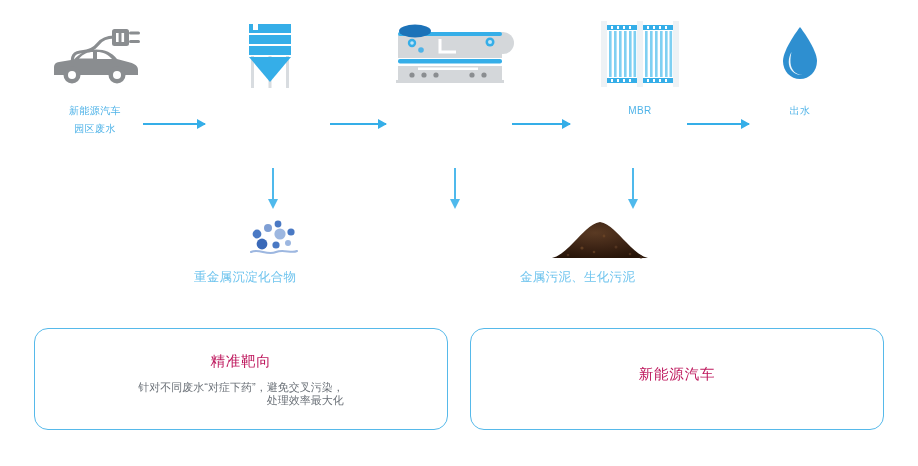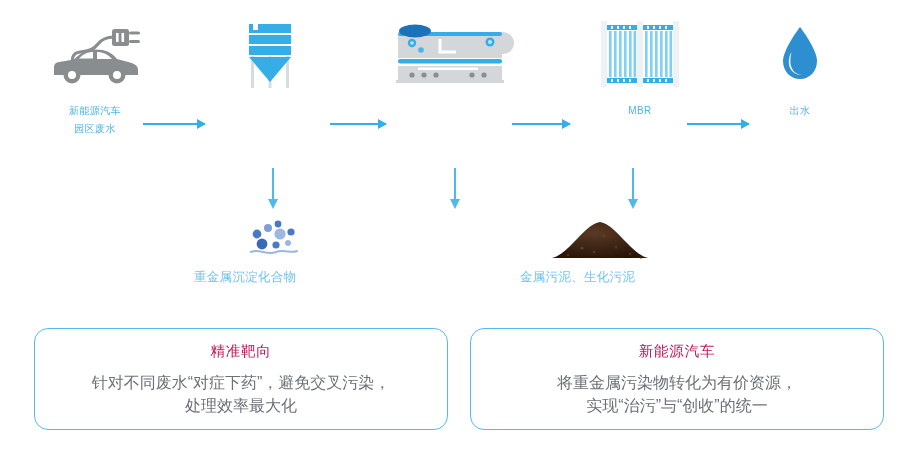--- a/index.html
+++ b/index.html
@@ -140,24 +140,24 @@
     box-sizing: border-box;
   }
   .card-title {
     font-size: 14.5px;
     font-weight: normal;
     color: #be185d;
     letter-spacing: .8px;
     margin-bottom: 10px;
   }
   .card-body {
-    font-size: 16px;
-    line-height: 23px;
+    font-size: 11px;
+    line-height: 13px;
     color: #6a7077;
-    text-align: center;
+    text-align: right;
     white-space: pre-line;
   }
 </style>
 </head>
 <body>
 
 <div class="stage">
 
   <div class="flow-row">
 
@@ -364,20 +364,18 @@
   <div class="cards">
 
     <div class="card">
       <div class="card-title">精准靶向</div>
       <div class="card-body">针对不同废水“对症下药”，避免交叉污染，
 处理效率最大化</div>
     </div>
 
     <div class="card">
       <div class="card-title">新能源汽车</div>
-      <div class="card-body">将重金属污染物转化为有价资源，
-实现“治污”与“创收”的统一</div>
     </div>
 
 
   </div>
 
 </div>
 
 </body></html>

